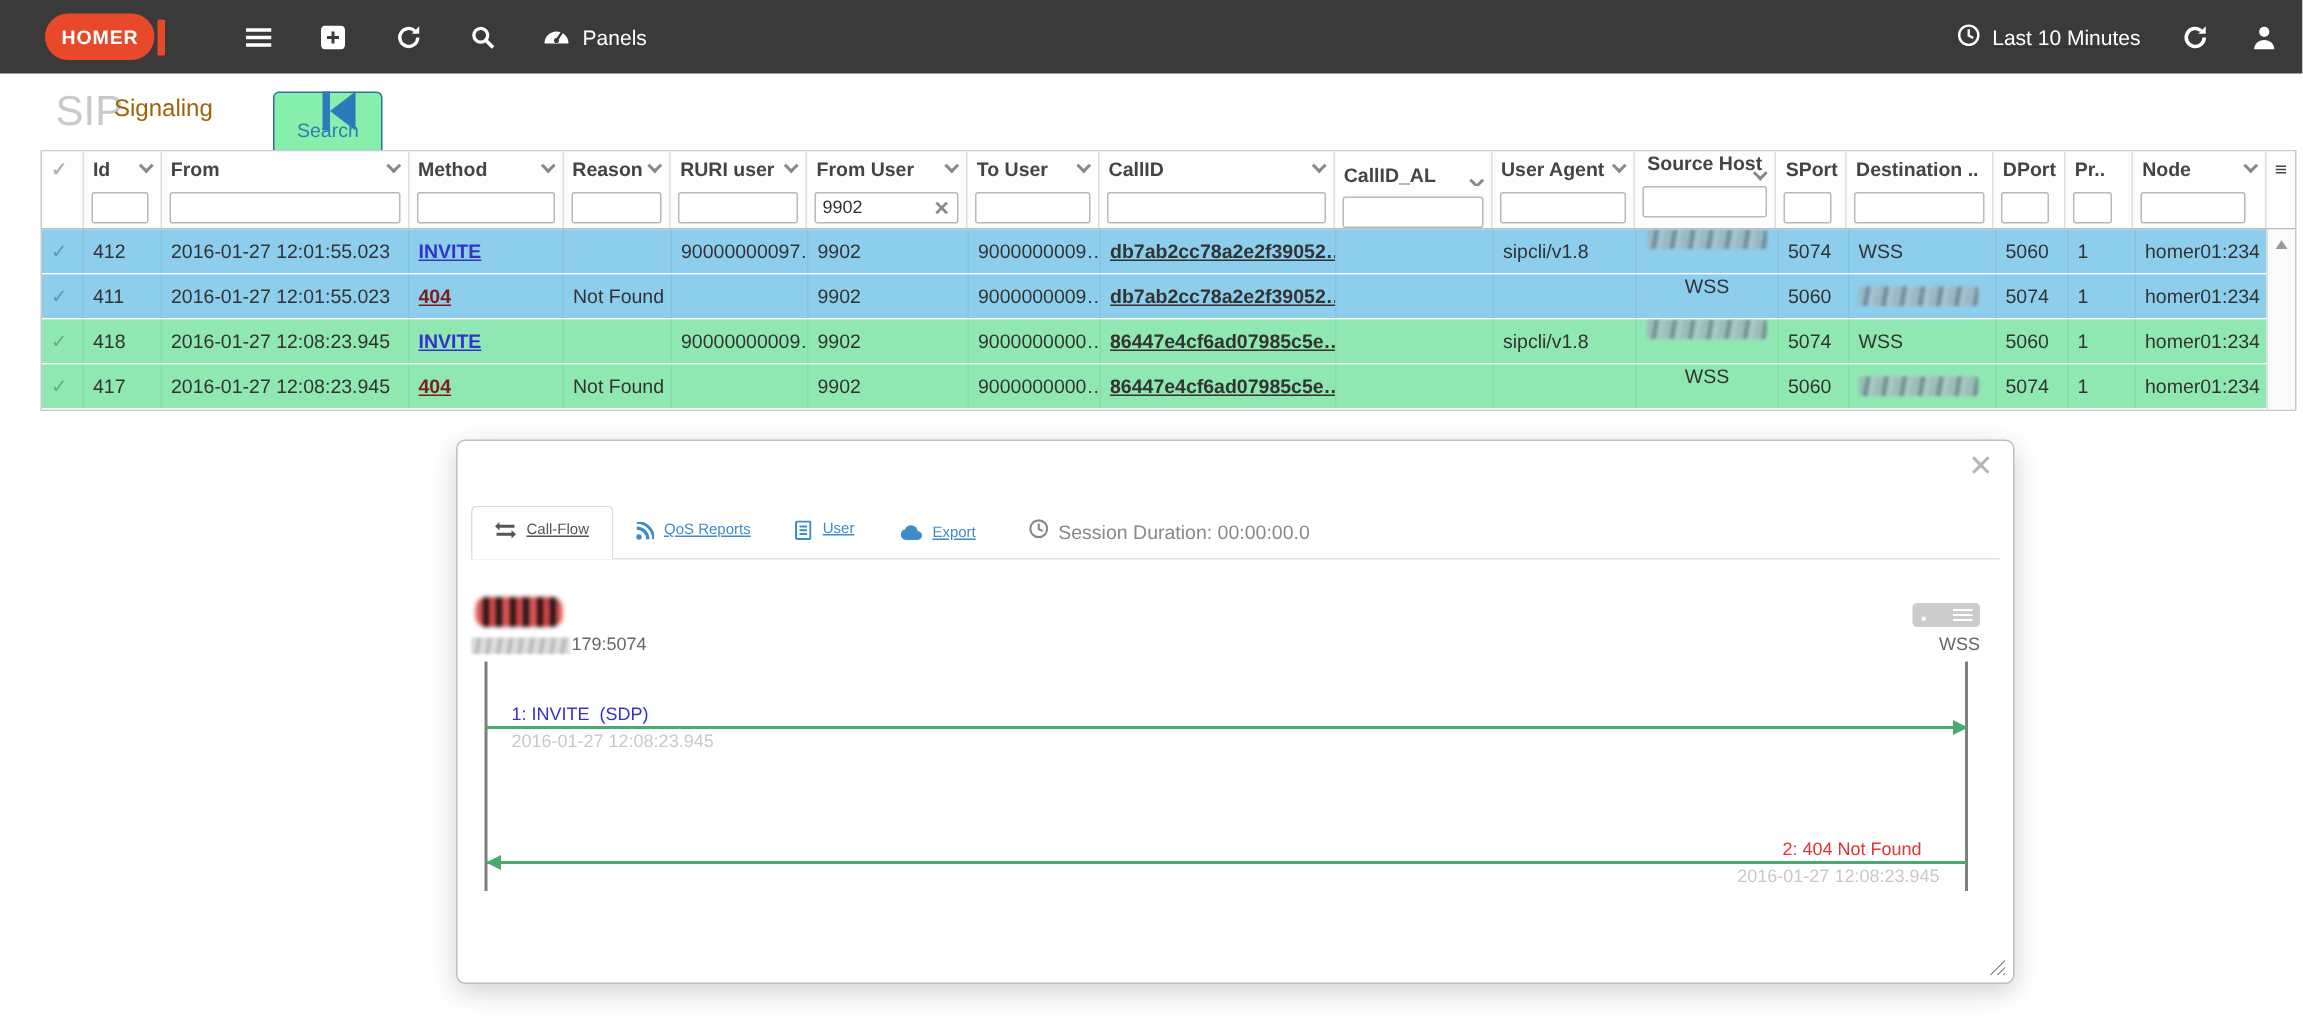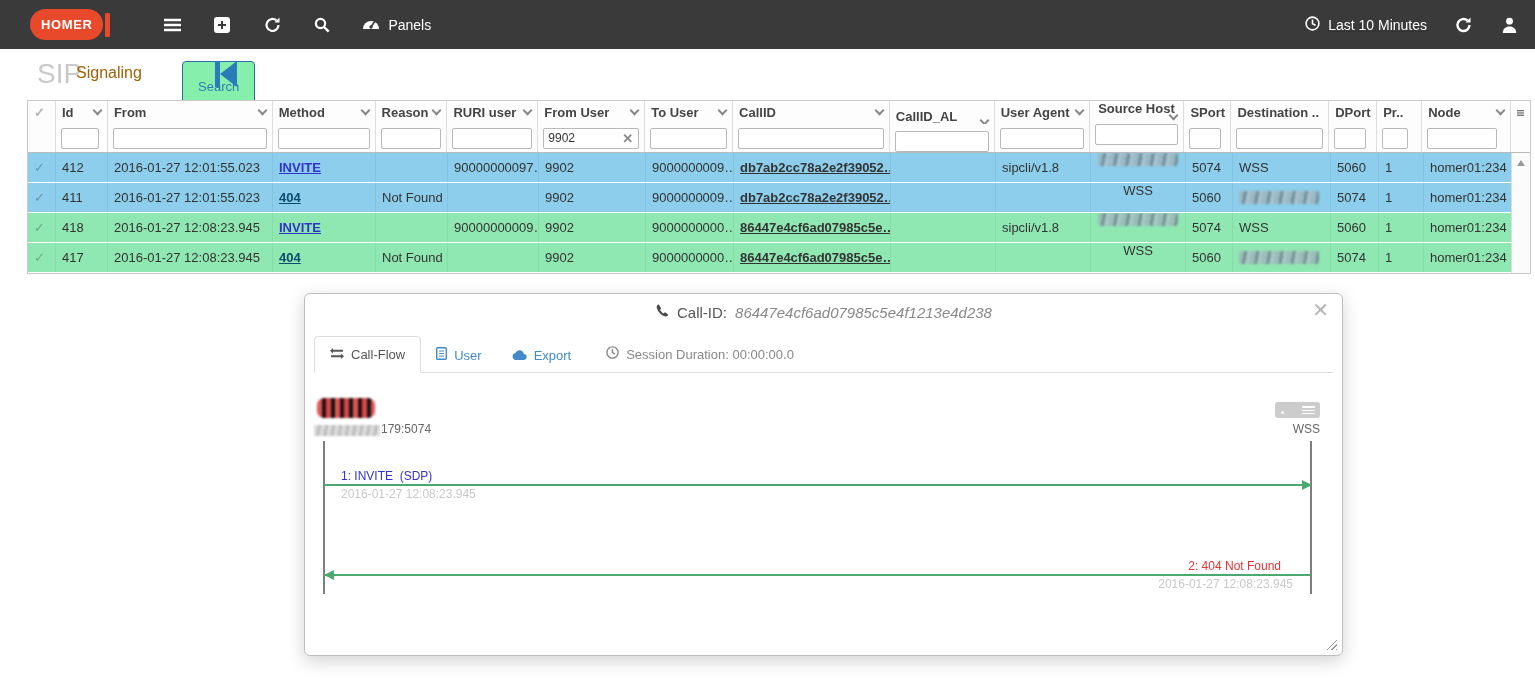--- a/index.html
+++ b/index.html
@@ -50,42 +50,42 @@
   .clear-x { position:absolute; right:11px; color:#8a8a8a; font-weight:bold; font-size:13px; cursor:pointer; }
   .hcheck { color:#b5b5b5; }
   .gbody { position:relative; }
   .trow { display:flex; height:30px; width:1485px; border-bottom:1px solid #fff; cursor:pointer; }
   .row-blue  { background:#8cceeb; }
   .row-green { background:#8fe8b2; }
   .tc { height:100%; display:flex; align-items:center; padding:0 6px; font-size:13px; color:#333;
         border-right:1px solid rgba(0,0,0,.05); overflow:hidden; white-space:nowrap; }
   .rcheck { color:rgba(0,0,0,.28); }
   .m-invite { color:#3333cc; font-weight:bold; text-decoration:underline; cursor:pointer; }
-  .m-resp   { color:#0c4a6e;    font-weight:bold; text-decoration:underline; cursor:pointer; }
+  .m-resp   { color:#7f1d1d;    font-weight:bold; text-decoration:underline; cursor:pointer; }
   .callid   { color:#333;    font-weight:bold; text-decoration:underline; cursor:pointer; }
   .blob-ip  { display:inline-block; width:80px; height:13px; border-radius:2px; opacity:.8;
               background:repeating-linear-gradient(100deg,#9fb3bd 0 5px,#6b7f8a 5px 8px,#aebfc6 8px 12px);
               filter:blur(1.2px); }
   .vscroll { position:absolute; right:0; top:0; width:19px; height:120px; background:#fbfbfb;
              border-left:1px solid #ddd; cursor:pointer; }
   .vscroll .up { position:absolute; top:7px; left:5px; width:0; height:0;
                  border-left:4px solid transparent; border-right:4px solid transparent;
                  border-bottom:6px solid #9a9a9a; }
 
   
   .modal { position:absolute; left:304px; top:293px; width:1039px; height:363px; background:#fff;
            border:1px solid #bfbfbf; border-radius:6px; box-shadow:0 5px 18px rgba(0,0,0,.18); }
   .modal-close { position:absolute; top:4px; right:13px; font-size:20px; color:#b5b5b5; cursor:pointer; }
   .modal-title { position:absolute; top:10px; left:0; width:100%; text-align:center; font-size:15px;
                  color:#555; display:flex; justify-content:center; align-items:center; gap:8px; }
   .modal-title .cid { font-style:italic; color:#888; }
   .tabs { position:absolute; top:42px; left:9px; right:9px; height:37px; border-bottom:1px solid #ddd;
           display:flex; align-items:flex-end; }
-  .tab  { display:flex; align-items:center; gap:7px; padding:10px 15px; font-size:13px; color:#428bca;
-          cursor:pointer; margin-bottom:-1px; }
+  .tab  { display:flex; gap:7px; padding:10px 15px; font-size:10px; color:#428bca;
+          cursor:pointer; margin-bottom:-1px;text-decoration:underline; }
   .tab.active { background:#fff; border:1px solid #ddd; border-bottom:1px solid #fff;
                 border-radius:4px 4px 0 0; color:#555; }
   .session { margin-left:20px; display:flex; align-items:center; gap:7px; color:#888; padding-bottom:10px; }
 
   .flow { position:absolute; left:9px; top:80px; width:1020px; height:272px; }
   .actor-red { position:absolute; left:3px; top:24px; width:58px; height:20px; border-radius:7px;
                background:repeating-linear-gradient(90deg,#e25555 0 5px,#201010 5px 9px,#d94848 9px 14px,#141414 14px 18px);
                filter:blur(1.3px); }
   .actor-l-label { position:absolute; left:0px; top:48px; color:#666; font-size:12px; display:flex; align-items:flex-end; }
   .blob-gray { display:inline-block; width:66px; height:11px; margin-right:1px;
@@ -427,38 +427,39 @@
       <div class="tc c16">homer01:234</div>
     </div>
     <div class="vscroll">
       <span class="up"></span>
     </div>
   </div>
 </div>
 
 <div class="modal">
   <span class="modal-close">✕</span>
-  <div class="modal-title">
-    <span>
-      <svg width="14" height="14" viewBox="0 0 14 14">
-          <path d="M2.8 0.7C1.6 1.6 1.1 3.2 2.6 5.9c1.5 2.7 3.6 4.8 5.7 5.9 2.1 1.1 3.8 0.8 4.5-0.2 0.4-0.6 0.2-1-0.2-1.4l-1.9-1.6c-0.4-0.3-0.8-0.3-1.2 0l-0.9 0.8C7.4 8.8 5.8 7.2 5 5.9l0.8-1c0.3-0.4 0.3-0.8 0-1.2L4.2 1C3.8 0.5 3.3 0.3 2.8 0.7z" fill="#4a4a4a"></path>
-        </svg>
-    </span>
-    <span>Call-ID:</span>
-    <span class="cid">86447e4cf6ad07985c5e4f1213e4d238</span>
-  </div>
 
   <div class="tabs">
     <div class="tab active">
       <span>
         <svg width="14" height="11" viewBox="0 0 14 11">
             <path d="M3 0L0 2.8l3 2.8V3.8h10v-2H3zM11 5.4l3 2.8-3 2.8V9.2H1v-2h10z" fill="#555"></path>
           </svg>
       </span>
       <span>Call-Flow</span>
+    </div>
+    <div class="tab">
+      <span>
+        <svg width="12" height="12" viewBox="0 0 12 12">
+            <circle cx="2" cy="10" r="1.8" fill="#428bca"></circle>
+            <path d="M0.5 5.2a6.3 6.3 0 0 1 6.3 6.3h2.2A8.5 8.5 0 0 0 0.5 3z" fill="#428bca"></path>
+            <path d="M0.5 0.2a11.3 11.3 0 0 1 11.3 11.3" fill="none" stroke="#428bca" stroke-width="2"></path>
+          </svg>
+      </span>
+      <span>QoS Reports</span>
     </div>
     <div class="tab">
       <span>
         <svg width="11" height="13" viewBox="0 0 11 13">
             <rect x="0.7" y="0.7" width="9.6" height="11.6" rx="1" fill="none" stroke="#428bca" stroke-width="1.4"></rect>
             <path d="M3 4h5M3 6.5h5M3 9h5" stroke="#428bca" stroke-width="1.2"></path>
           </svg>
       </span>
       <span>User</span>
     </div>

